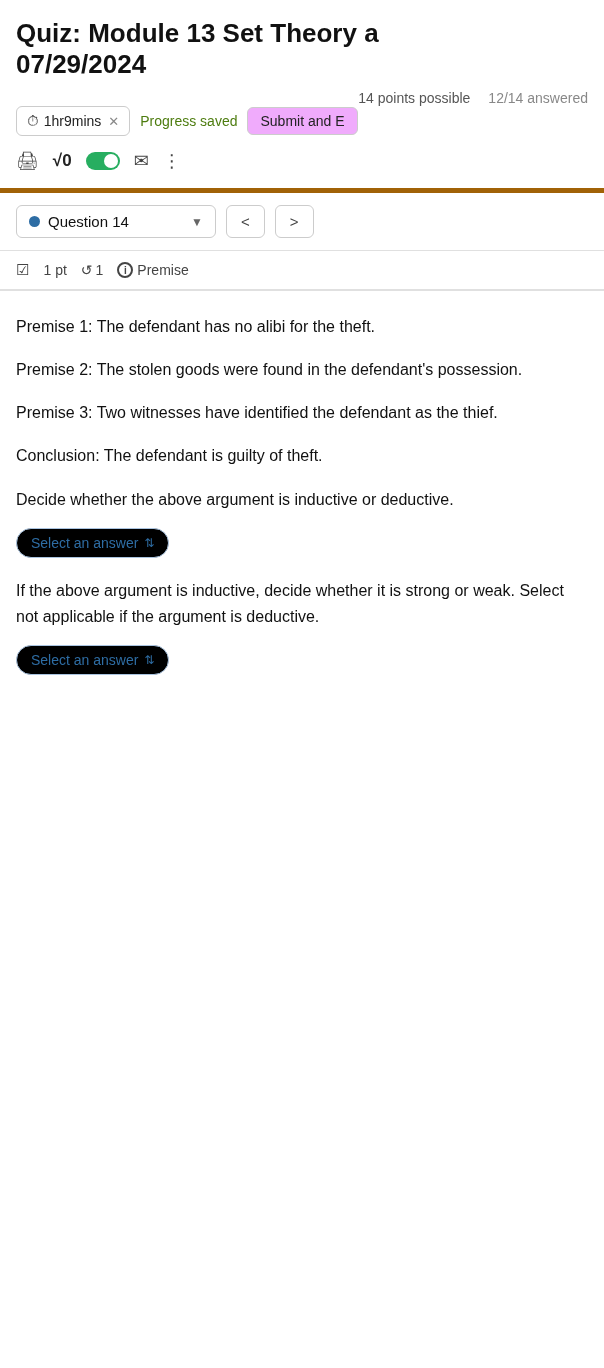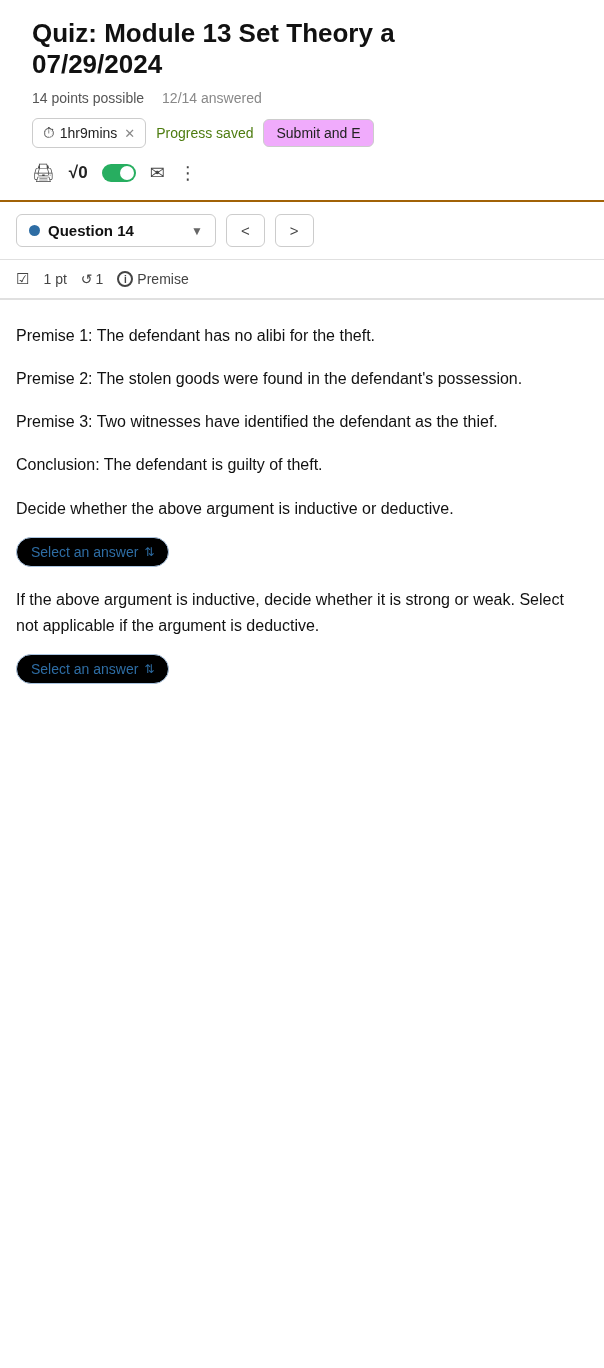--- a/index.html
+++ b/index.html
@@ -6,39 +6,39 @@
     body {
       font-family: -apple-system, BlinkMacSystemFont, 'Segoe UI', sans-serif;
       background: #fff;
       color: #1a1a1a;
       width: 604px;
       min-height: 1368px;
       overflow-x: hidden;
     }
 
     .header-section {
-      padding: 18px 32px 12px;
-      border-bottom: 2px solid #a16207;
+      padding: 18px 16px 12px;
+      border-bottom: 5px solid #a16207;
     }
 
     .quiz-title {
       font-size: 26px;
       font-weight: 700;
       line-height: 1.2;
       margin-bottom: 10px;
       color: #111;
     }
 
     .points-row {
       display: flex;
       align-items: center;
       gap: 18px;
-      margin-bottom: 12px;
       font-size: 14px;
       color: #555;
+      justify-content: flex-end;
     }
 
     .points-label { font-weight: 400; }
     .answered-label { color: #888; }
 
     .toolbar-row {
       display: flex;
       align-items: center;
       gap: 10px;
       margin-bottom: 10px;
@@ -166,21 +166,20 @@
       background: #2e6da4;
       border-radius: 50%;
       display: inline-block;
       flex-shrink: 0;
     }
 
     .q-label {
       flex: 1;
       font-size: 15px;
       color: #111;
-      font-weight: bold;
     }
 
     .chevron-down {
       font-size: 12px;
       color: #666;
     }
 
     .nav-arrow-btn {
       border: 1.5px solid #ccc;
       border-radius: 6px;

